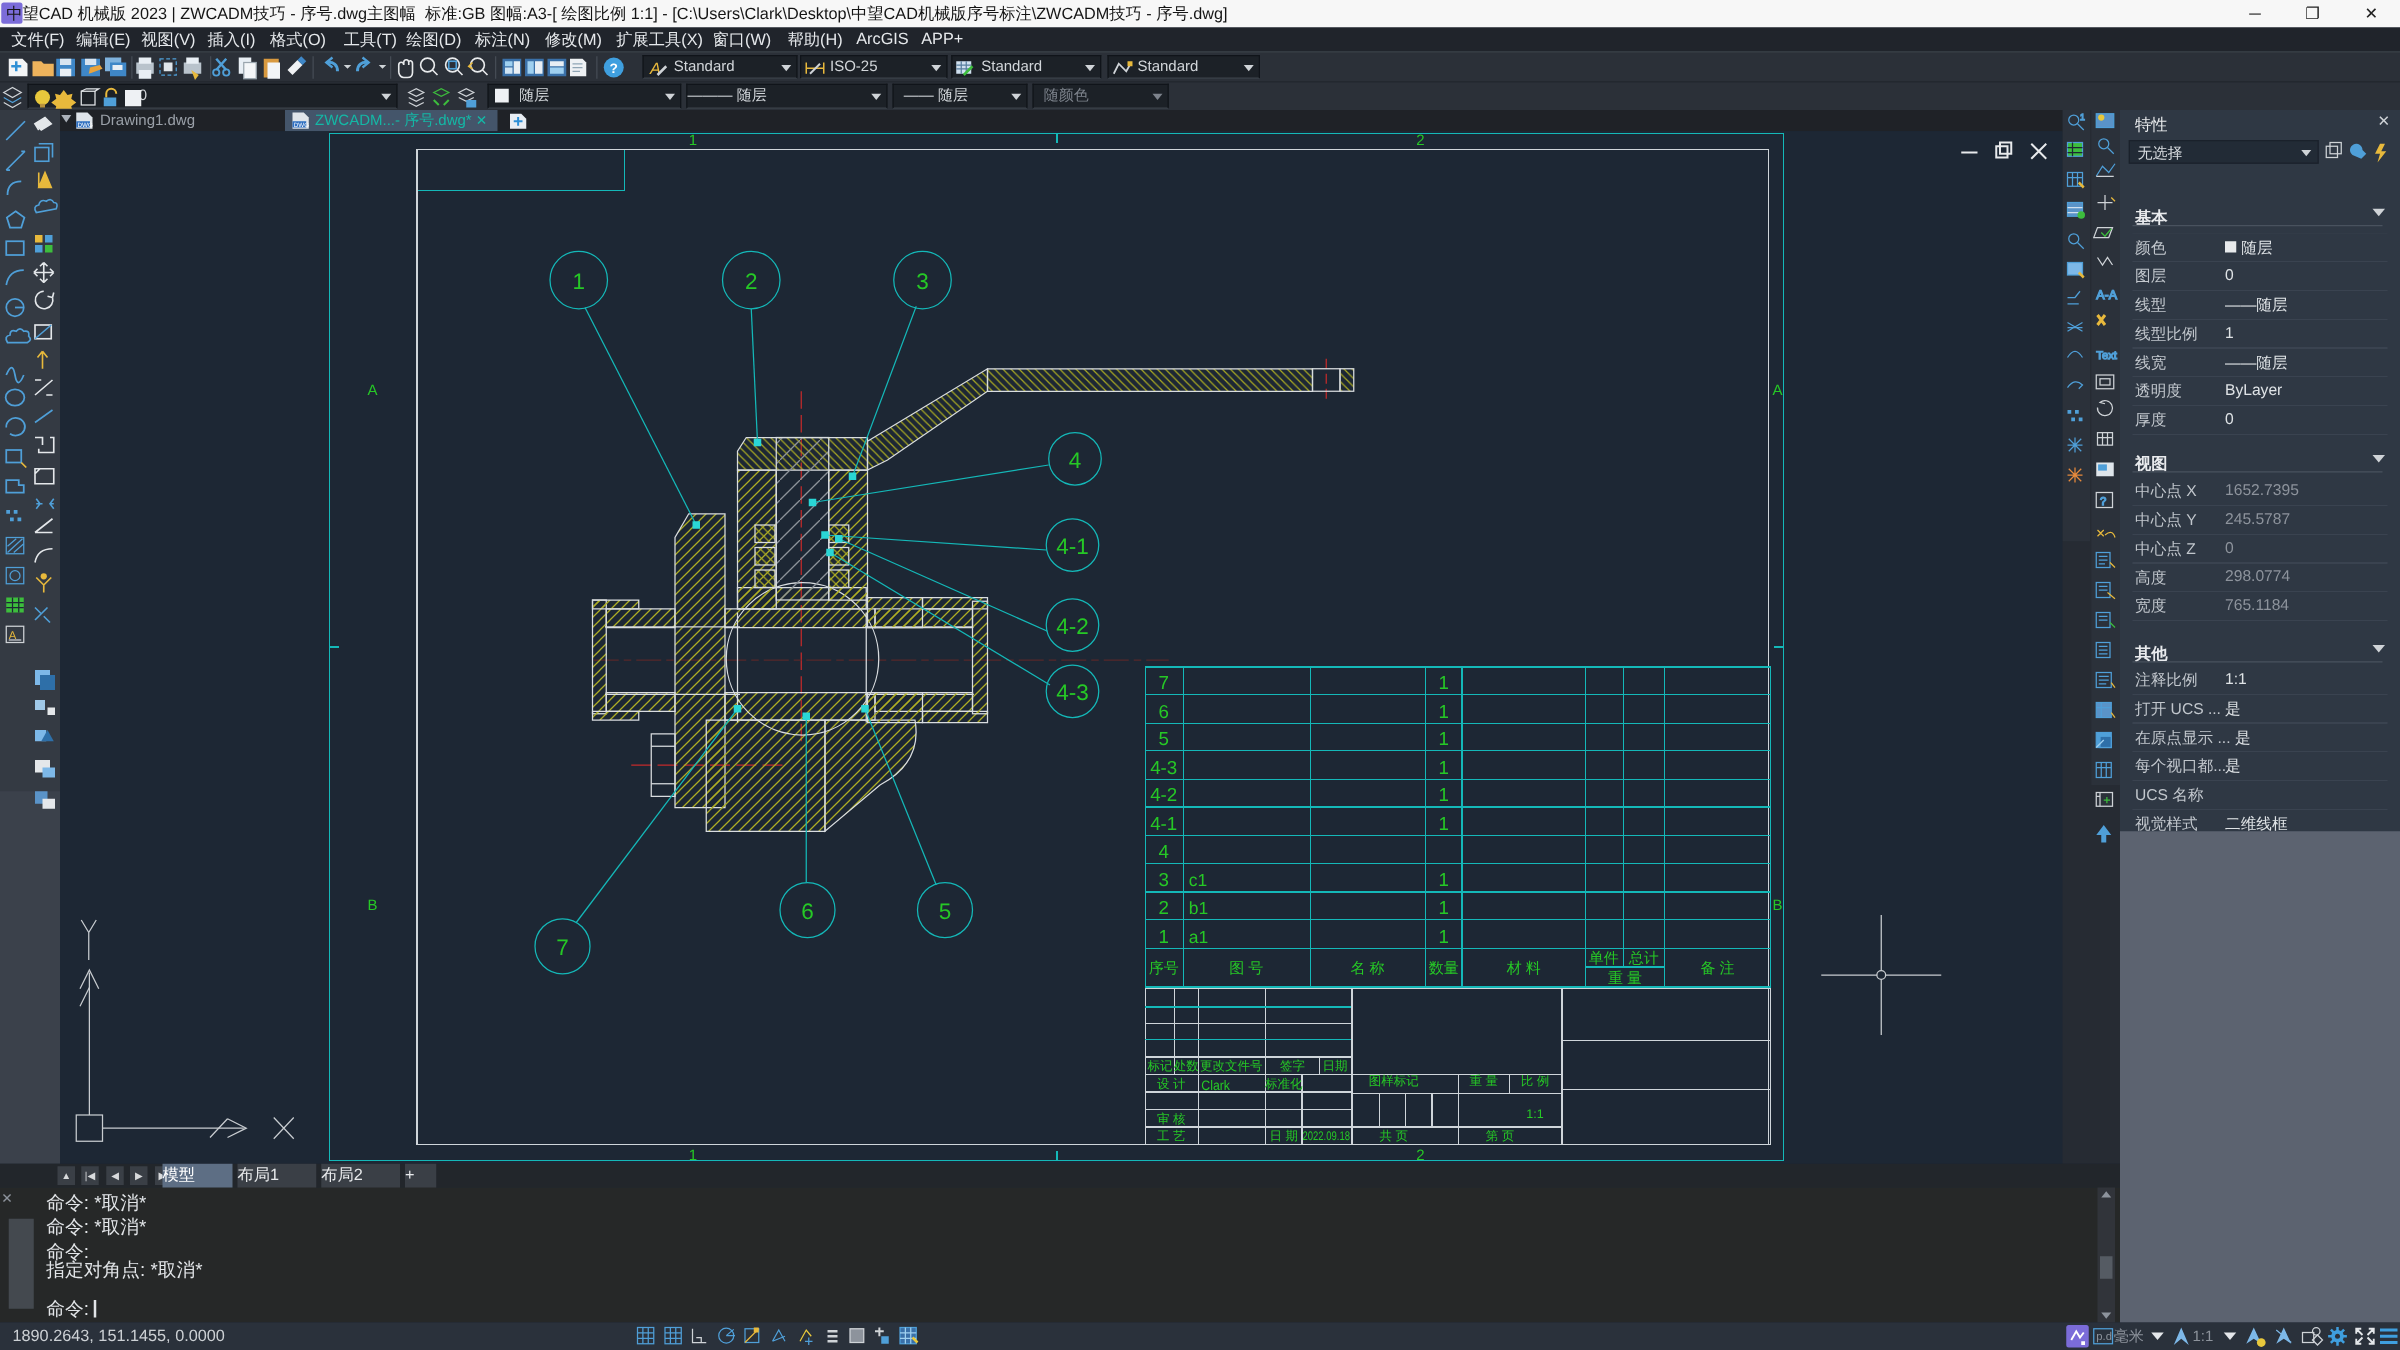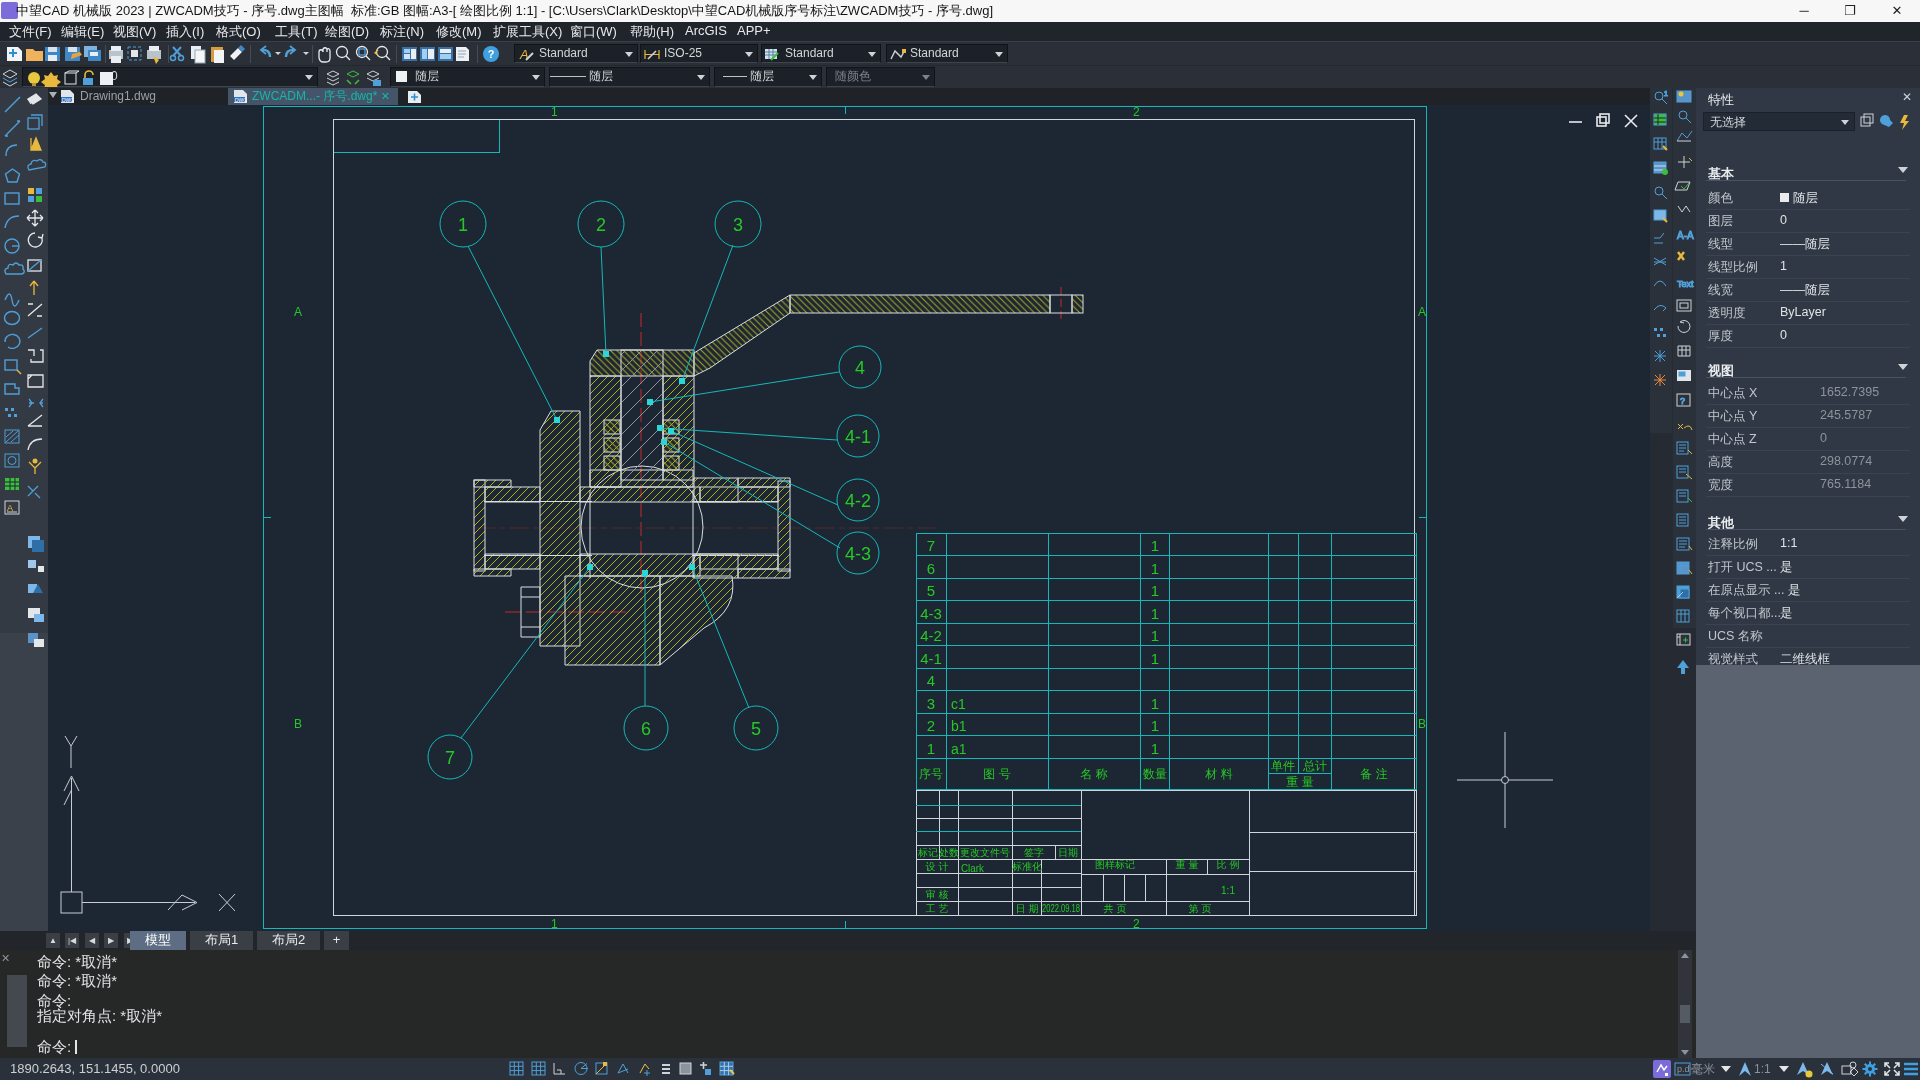--- a/index.html
+++ b/index.html
@@ -4,21 +4,21 @@
 <style>
   * { margin:0; padding:0; box-sizing:border-box; }
   html,body { width:1920px; height:1080px; overflow:hidden; background:#1d2734;
               font-family:"Liberation Sans", sans-serif; }
   #app { position:absolute; left:0; top:0; width:1920px; height:1080px; }
   .abs { position:absolute; }
 
   
   #titlebar { left:0; top:0; width:1920px; height:22px; background:#f7f7f7;
               color:#151515; font-size:13px; line-height:21px; }
-  #titlebar .txt { position:absolute; left:16px; top:0; white-space:pre; }
+  #titlebar .txt { position:absolute; left:5px; top:0; white-space:pre; }
   #appicon { position:absolute; left:1px; top:2px; width:17px; height:17px;
              background:#7b6cd9; border-radius:2px; }
   .winbtn { position:absolute; top:0; width:14px; height:20px; color:#222; font-size:13px; text-align:center; }
 
   
   #menubar { left:0; top:22px; width:1920px; height:19px; background:#20242b;
              color:#e6e9ec; font-size:13px; }
   #menubar span { position:absolute; top:1px; }
 
   
@@ -36,38 +36,38 @@
   .doctab.active { background:#44556a; color:#f0f2f4; }
 
   
   #leftpanel { left:0; top:88px; width:48px; height:843px; background:#3b414b; }
   #canvas { left:48px; top:105px; width:1602px; height:826px; background:#1d2734; }
   #righttools { left:1650px; top:88px; width:46px; height:843px; background:#262b33; }
   #props { left:1696px; top:88px; width:224px; height:970px; background:#2f3844; }
 
   
   #modeltabs { left:0; top:931px; width:1696px; height:19px; background:#22262b; }
-  .mtab { position:absolute; top:0; height:35px; color:#e8eaec; font-size:13px; text-align:center; line-height:18px; background:#3a3f46; }
+  .mtab { position:absolute; top:0; height:35px; color:#e8eaec; font-size:13px; text-align:left; line-height:18px; background:#3a3f46; }
   .mtab.active { background:#5d6e84; color:#ffffff; }
   .navbtn { position:absolute; top:2px; width:14px; height:15px; background:#3a3f46; color:#d8dadc; font-size:8px; text-align:center; line-height:15px; }
 
   
   #cmd { left:0; top:950px; width:1696px; height:108px; background:#262828; color:#e2e5e8;
          font-size:15px; }
   #cmd div { position:absolute; left:37px; white-space:pre; }
 
   
   #statusbar { left:0; top:1058px; width:1920px; height:22px; background:#2a313b;
                color:#ccd0d4; font-size:13px; }
 
   
   #props .title { position:absolute; left:12px; top:3px; font-size:13px; color:#e8eaec; }
   .prow { position:absolute; left:12px; width:200px; font-size:12.5px; color:#c2c7cd; }
   .pval { position:absolute; left:84px; font-size:12.5px; color:#dfe3e6; }
-  .pval.gray { color:#8d939c;margin-left:40px; }
+  .pval.gray { color:#8d939c; }
   .psec { position:absolute; left:12px; font-size:13px; color:#e9ebee; font-weight:bold; }
 </style>
 </head>
 <body>
 <div id="app">
   <div id="titlebar" class="abs">
     <div id="appicon"></div>
     <div class="txt">中望CAD 机械版 2023 | ZWCADM技巧 - 序号.dwg主图幅  标准:GB 图幅:A3-[ 绘图比例 1:1] - [C:\Users\Clark\Desktop\中望CAD机械版序号标注\ZWCADM技巧 - 序号.dwg]</div>
     <div class="winbtn" style="left:1797px;">─</div>
     <div class="winbtn" style="left:1843px;">❐</div>

